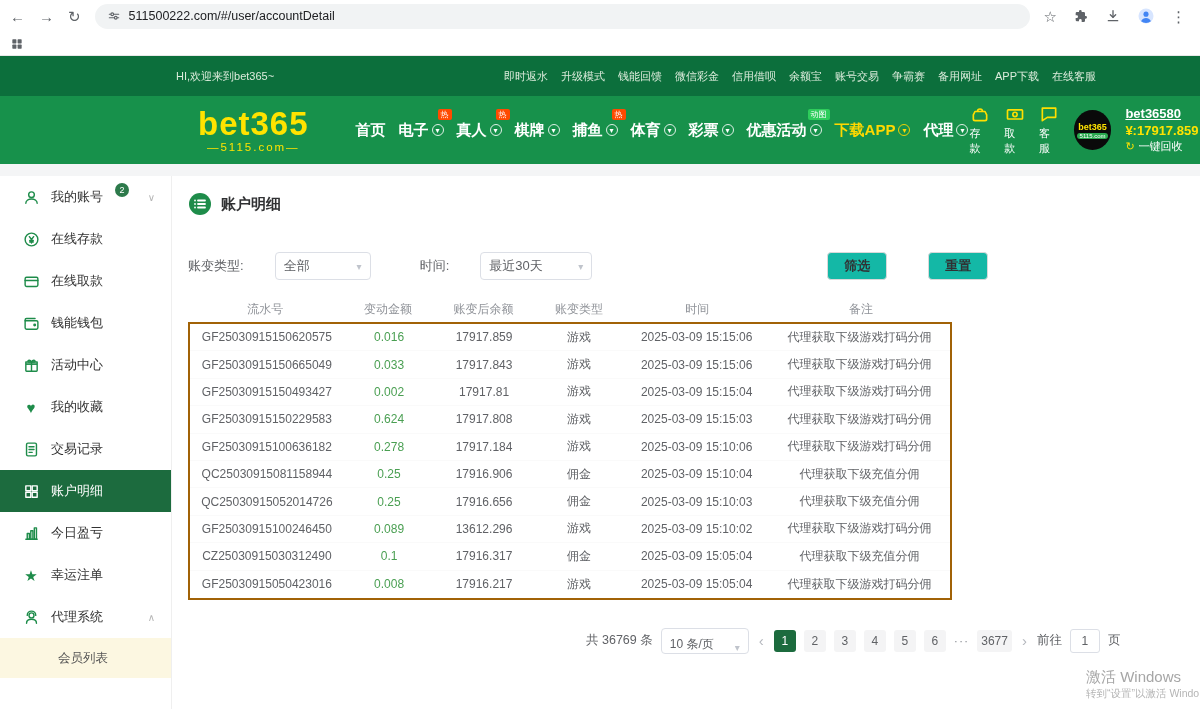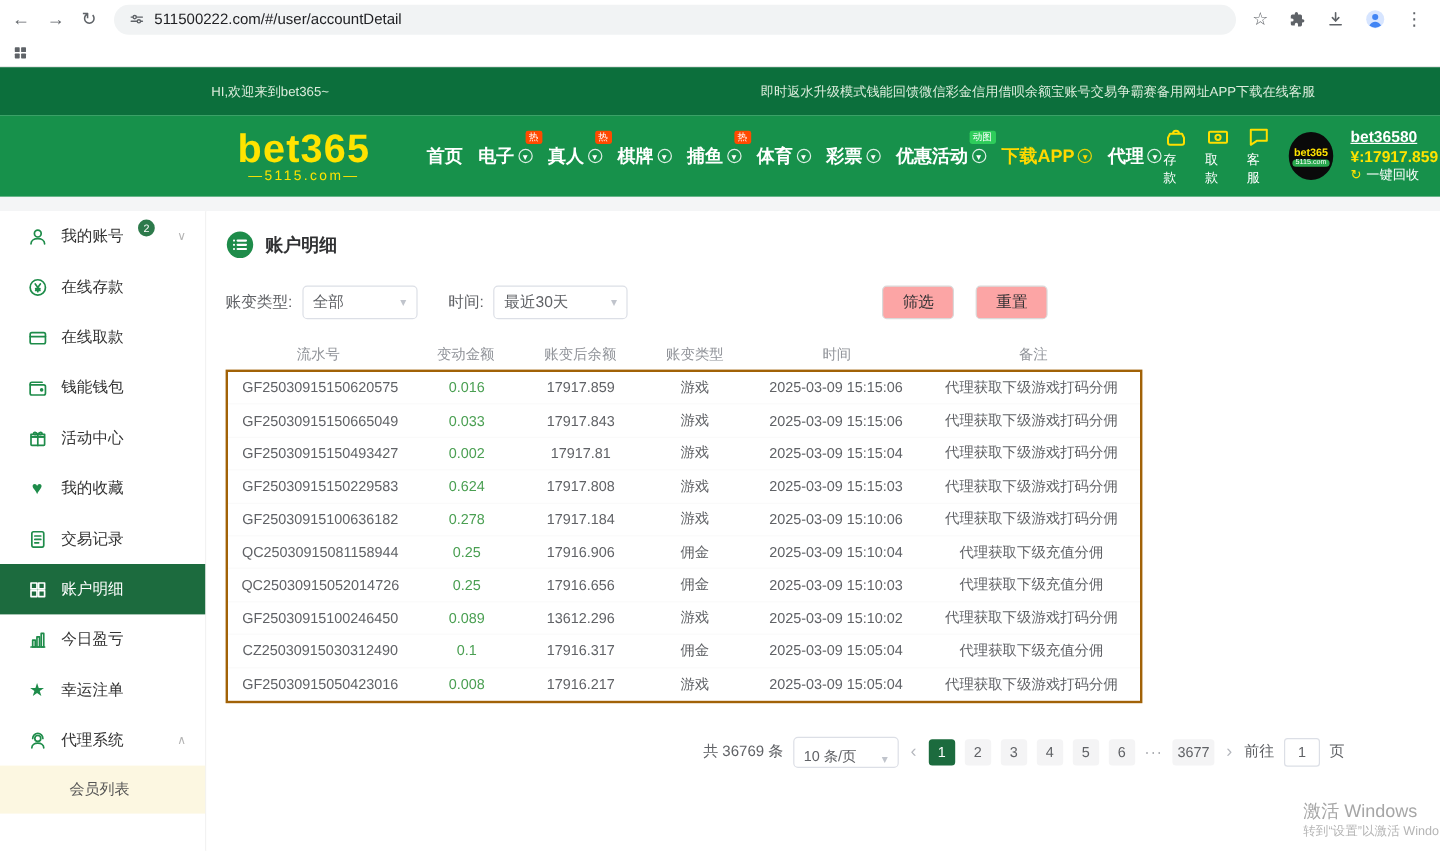--- a/index.html
+++ b/index.html
@@ -11,21 +11,21 @@
   .nav-ic{font-size:15px;color:#5f6368;cursor:pointer;line-height:1;}
   .omnibox{flex:1;max-width:960px;height:25px;background:#f1f3f4;border-radius:13px;
     display:flex;align-items:center;padding:0 12px;gap:8px;font-size:12.5px;color:#202124;cursor:text;}
   .chrome-right{display:flex;align-items:center;gap:16px;margin-left:auto;padding-right:4px;}
   .chrome2{height:24px;display:flex;align-items:center;padding:0 10px;border-bottom:1px solid #e8e8e8;}
   svg.ic{display:block;}
 
   
   .topbar{height:40px;background:#0c6f3c;display:flex;align-items:center;justify-content:space-between;
     padding:0 104px 0 176px;color:#dcecdc;font-size:11px;}
-  .topbar-links{display:flex;gap:0;}
+  .topbar-links{display:flex;gap:13px;}
   .topbar-links span{cursor:pointer;white-space:nowrap;}
 
   
   .header{height:68px;background:#17914b;display:flex;align-items:center;color:#fff;}
   .logo{margin-left:198px;text-align:center;cursor:pointer;line-height:1;}
   .logo-main{font-size:33px;font-weight:800;color:#ffe300;letter-spacing:1px;}
   .logo-sub{font-size:11.5px;color:#ffe300;letter-spacing:2px;margin-top:2px;}
   .nav{display:flex;align-items:center;gap:11px;margin-left:46px;font-size:15px;font-weight:bold;}
   .nav-item{position:relative;display:flex;align-items:center;gap:3px;cursor:pointer;white-space:nowrap;padding:3px 1px;}
   .nav-item.yellow{color:#ffd800;}
@@ -61,29 +61,29 @@
   .s-item.active .s-icon{color:#fff;}
   .s-badge{min-width:14px;height:14px;background:#2d7a4b;color:#fff;border-radius:50%;font-size:9px;
     display:inline-flex;align-items:center;justify-content:center;transform:translateY(-7px);margin-left:1px;}
   .s-chev{margin-left:auto;margin-right:16px;color:#b5b5b5;font-size:10px;}
   .s-sub{height:40px;display:flex;align-items:center;padding-left:58px;font-size:12.5px;color:#555;
     background:#fcf7e1;cursor:pointer;}
 
   .main{flex:1;padding:16px 0 0 16px;position:relative;background:#fff;}
   .title-row{display:flex;align-items:center;gap:9px;}
   .title-row .t{font-size:15px;color:#303133;font-weight:600;}
-  .filters{display:flex;align-items:center;margin-top:22px;font-size:13px;color:#606266;}
+  .filters{display:flex;align-items:center;margin-top:36px;font-size:13px;color:#606266;gap:23px;}
   .flabel{margin-right:8px;}
   .select{height:28px;border:1px solid #dcdfe6;border-radius:4px;background:#fff;display:inline-flex;
     align-items:center;justify-content:space-between;padding:0 8px;color:#606266;font-size:13px;cursor:pointer;}
   .sel-type{width:96px;margin-right:26px;}
   .sel-time{width:112px;}
   .caret{color:#c0c4cc;font-size:10px;margin-left:6px;}
-  .btn{height:28px;padding:0 16px;border:1px solid #d9d9d9;background:#fca5a5;border-radius:4px;
-    font-size:13px;color:#303133;cursor:pointer;}
+  .btn{height:28px;padding:0 16px;border:1px solid #d9d9d9;background:#14b8a6;border-radius:4px;
+    font-size:13px;color:#303133;cursor:pointer;font-weight:bold;}
   .btn-filter{margin-left:212px;}
   .btn-reset{margin-left:18px;}
 
   .table{width:764px;margin-top:16px;}
   .t-head{display:flex;height:26px;align-items:center;font-size:12px;color:#909399;}
   .t-body{border:2px solid #a16207;}
   .t-row{display:flex;height:27.4px;align-items:center;font-size:12px;color:#606266;border-bottom:1px solid #fafafa;}
   .t-row:last-child{border-bottom:none;}
   .cell{text-align:center;overflow:hidden;white-space:nowrap;}
   .c0{flex:1.7;} .c1{flex:1;} .c2{flex:1.1;} .c3{flex:1;} .c4{flex:1.6;} .c5{flex:2;}

